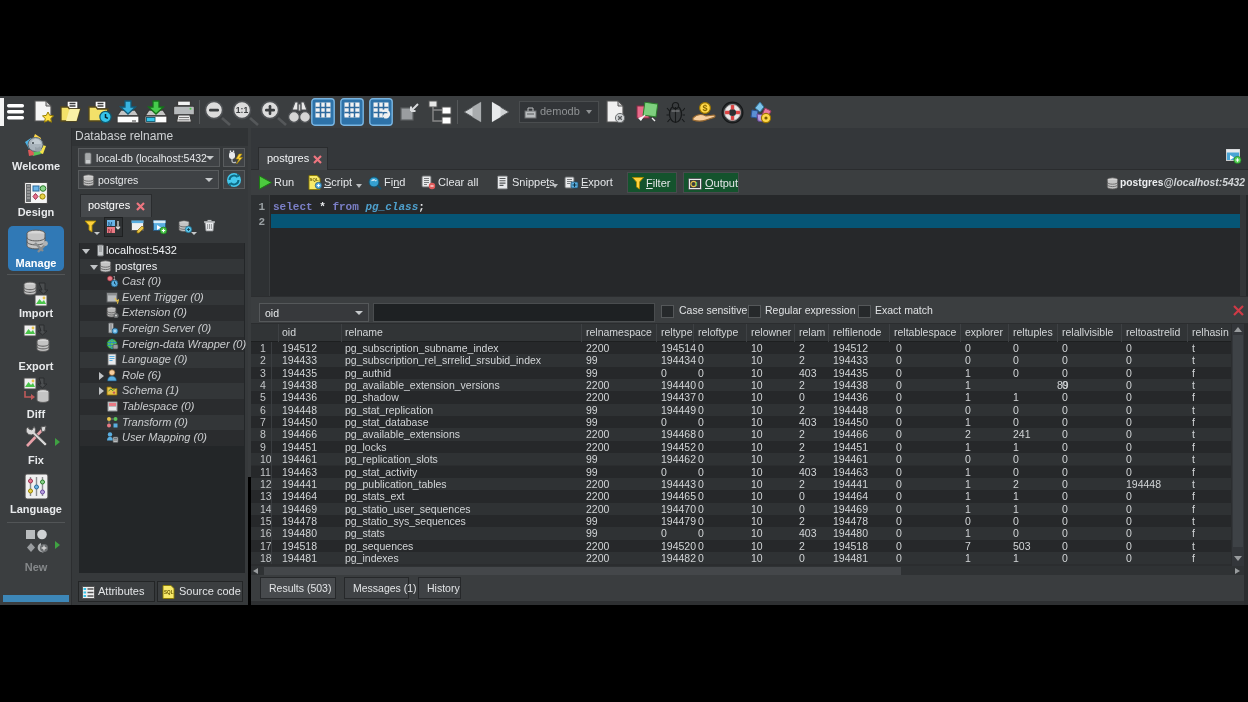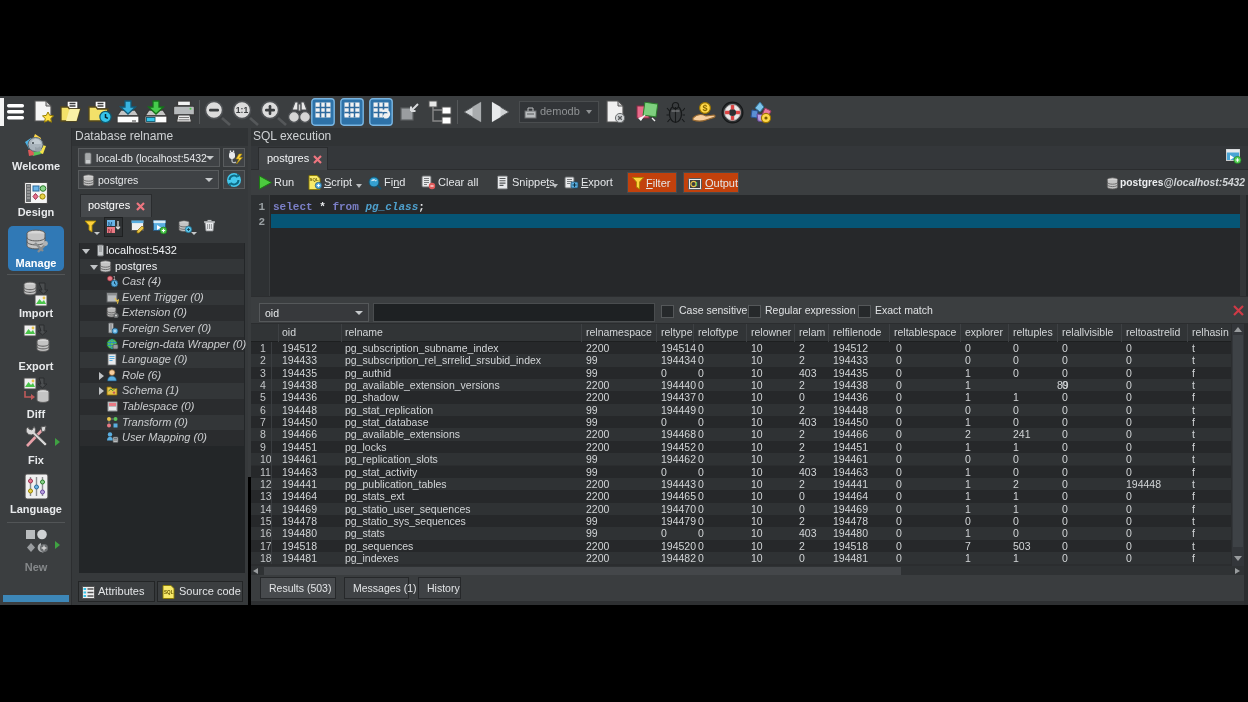--- a/index.html
+++ b/index.html
@@ -26,21 +26,21 @@
 .trow.lite{background:#333638}
 .trow i{font-style:italic}
 .trow b{font-weight:normal;color:#f0f2f4}
 .bbtn{position:absolute;height:21px;background:#3b3e40;border:1px solid #232526;color:#e2e4e6;font-size:11px;line-height:19px}
 
 #sqlpanel{position:absolute;left:251px;top:32px;width:997px;height:477px;background:#34373a}
 .sqltabbar{position:absolute;left:0;top:18px;width:997px;height:24px;background:#34373a;border-bottom:1px solid #2a2c2e}
 .sqltab{position:absolute;left:7px;top:1px;width:70px;height:23px;background:#424548;border:1px solid #2a2c2e;border-bottom:none;color:#f2f4f6;font-size:11px}
 .sqlbar{position:absolute;left:0;top:42px;width:997px;height:25px;background:#3b3e40}
 .sqlbar .it{position:absolute;top:0;height:25px;line-height:25px;font-size:11px;color:#e4e6e8;white-space:nowrap}
-.boxbtn{position:absolute;top:2px;height:21px;background:#c2410c;border:1px solid #484b4d;font-size:11px;color:#e4e6e8;line-height:19px}
+.boxbtn{position:absolute;top:2px;height:21px;background:#14532d;border:1px solid #484b4d;font-size:11px;color:#e4e6e8;line-height:19px}
 
 #editor{position:absolute;left:0;top:67px;width:997px;height:101px;background:#26282a}
 #gutter{position:absolute;left:0;top:0;width:19px;height:101px;background:#2e3133;border-right:1px solid #3a3d3f;color:#9aa0a3;font:bold 11px "Liberation Mono",monospace;text-align:right}
 .codeline{position:absolute;left:22px;font:bold 11px "Liberation Mono",monospace;white-space:pre}
 #lnhl{position:absolute;left:20px;top:18.5px;width:969px;height:14.2px;background:#065575}
 #edscroll{position:absolute;left:989px;top:0;width:6px;height:101px;background:#333638}
 
 #filterrow{position:absolute;left:0;top:168px;width:997px;height:27px;background:#3b3e40;border-top:1px solid #2c2e30}
 .cb{position:absolute;top:8px;width:13px;height:13px;background:#26292b;border:1px solid #55585a}
 .cblab{position:absolute;top:7px;font-size:10.5px;color:#dfe1e3}
@@ -411,21 +411,21 @@
           </svg>
           <span class="abs" style="left:35px;top:0px"><b>postgres</b></span>
         </div>
 <div class="trow dark" style="top:146.2px">
           <svg width="13" height="13" style="position:absolute;left:26px;top:1px" viewBox="0 0 13 13">
             <circle cx="4" cy="3.5" r="2.6" fill="#e87a84" stroke="#8a2a34" stroke-width=".7"></circle>
             <circle cx="8.5" cy="8.5" r="3.4" fill="#5aaee0" stroke="#1a4a6a" stroke-width=".7"></circle>
             <path d="M8.5 6.6v1.9l1.4.8" stroke="#0a2a3a" stroke-width=".9" fill="none"></path>
             <text x="7" y="5" font-size="4.6" fill="#d7d9db" font-family="Liberation Sans">1</text>
           </svg>
-          <span class="abs" style="left:42px;top:0px"><i>Cast (4)</i></span>
+          <span class="abs" style="left:42px;top:0px"><i>Cast (0)</i></span>
         </div>
 <div class="trow lite" style="top:161.8px">
           <svg width="13" height="13" style="position:absolute;left:26px;top:1px" viewBox="0 0 13 13">
             <rect x="1" y="2" width="10" height="9" fill="#b9bcbe" stroke="#5a5d5f"></rect>
             <rect x="1" y="2" width="10" height="2.4" fill="#8a8d8f"></rect>
             <path d="M9 7l1.6 3 1.8-1-1 3.6" stroke="#e8c44a" stroke-width="1.1" fill="none"></path>
           </svg>
           <span class="abs" style="left:42px;top:0px"><i>Event Trigger (0)</i></span>
         </div>
 <div class="trow dark" style="top:177.4px">
@@ -519,21 +519,20 @@
 <div class="bbtn" style="left:85px;top:453px;width:86px">
           <svg width="13" height="14" style="position:absolute;left:4px;top:3px" viewBox="0 0 13 14">
             <path d="M1 .5h8l3 3V13.5H1z" fill="#f7e96a" stroke="#8a7a00" stroke-width=".9"></path>
             <text x="2" y="9" font-size="4.6" font-weight="bold" fill="#6a5a00" font-family="Liberation Sans">SQL</text>
           </svg>
           <span style="position:absolute;left:21px">Source code</span>
         </div>
 </div>
 
 <div id="sqlpanel">
- <div class="phead" style="left:0;top:0;width:997px;padding-left:2px;line-height:17px">SQL execution</div>
  <div class="sqltabbar">
           <div class="sqltab">
             <span style="position:absolute;left:8px;top:4px">postgres</span>
             <svg width="9" height="9" style="position:absolute;right:5px;top:7px" viewBox="0 0 9 9">
               <path d="M1 1l7 7M8 1L1 8" stroke="#ef7680" stroke-width="2.2"></path>
             </svg>
           </div>
           <svg width="16" height="15" style="position:absolute;left:975px;top:3px" viewBox="0 0 16 15">
             <rect x=".5" y=".5" width="13" height="11" fill="#4aa5d5" stroke="#c9ccce"></rect>
             <rect x=".5" y=".5" width="13" height="3" fill="#e8eaec"></rect>

